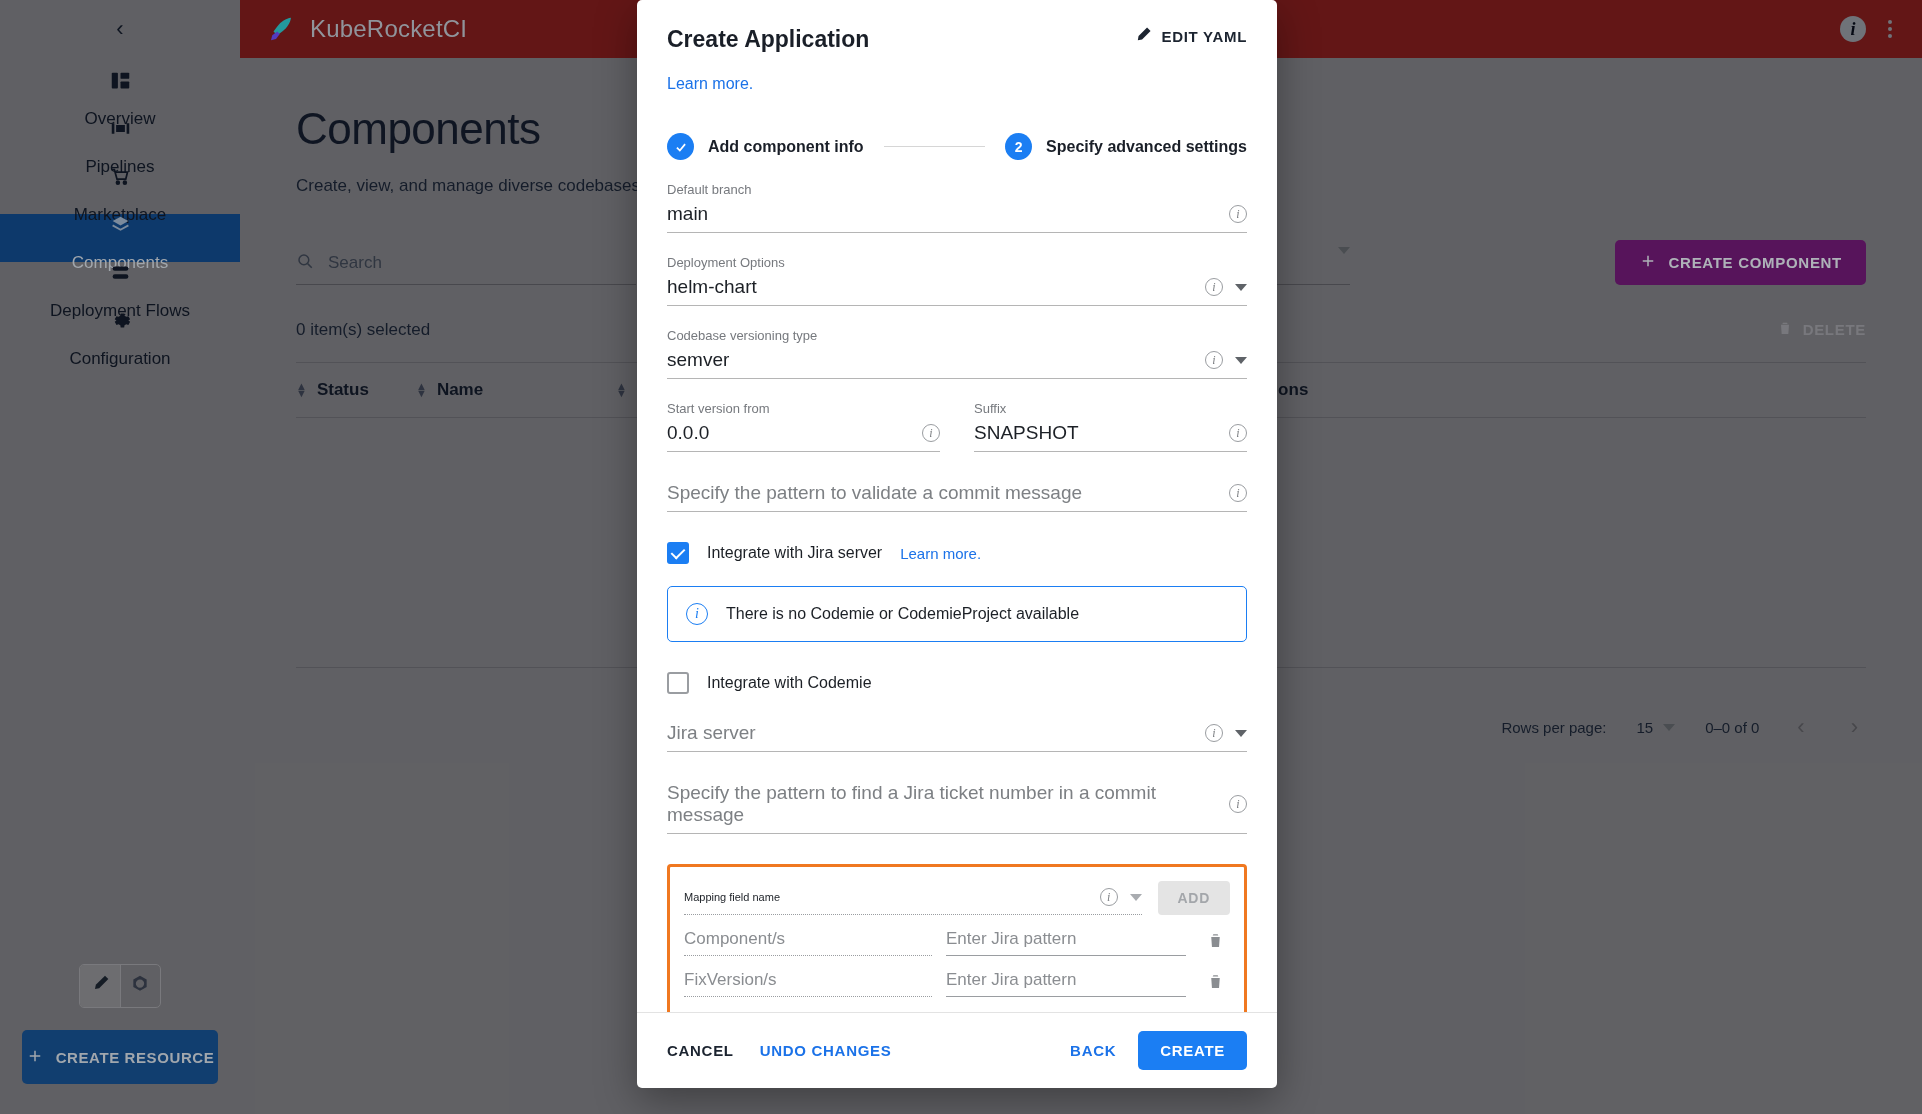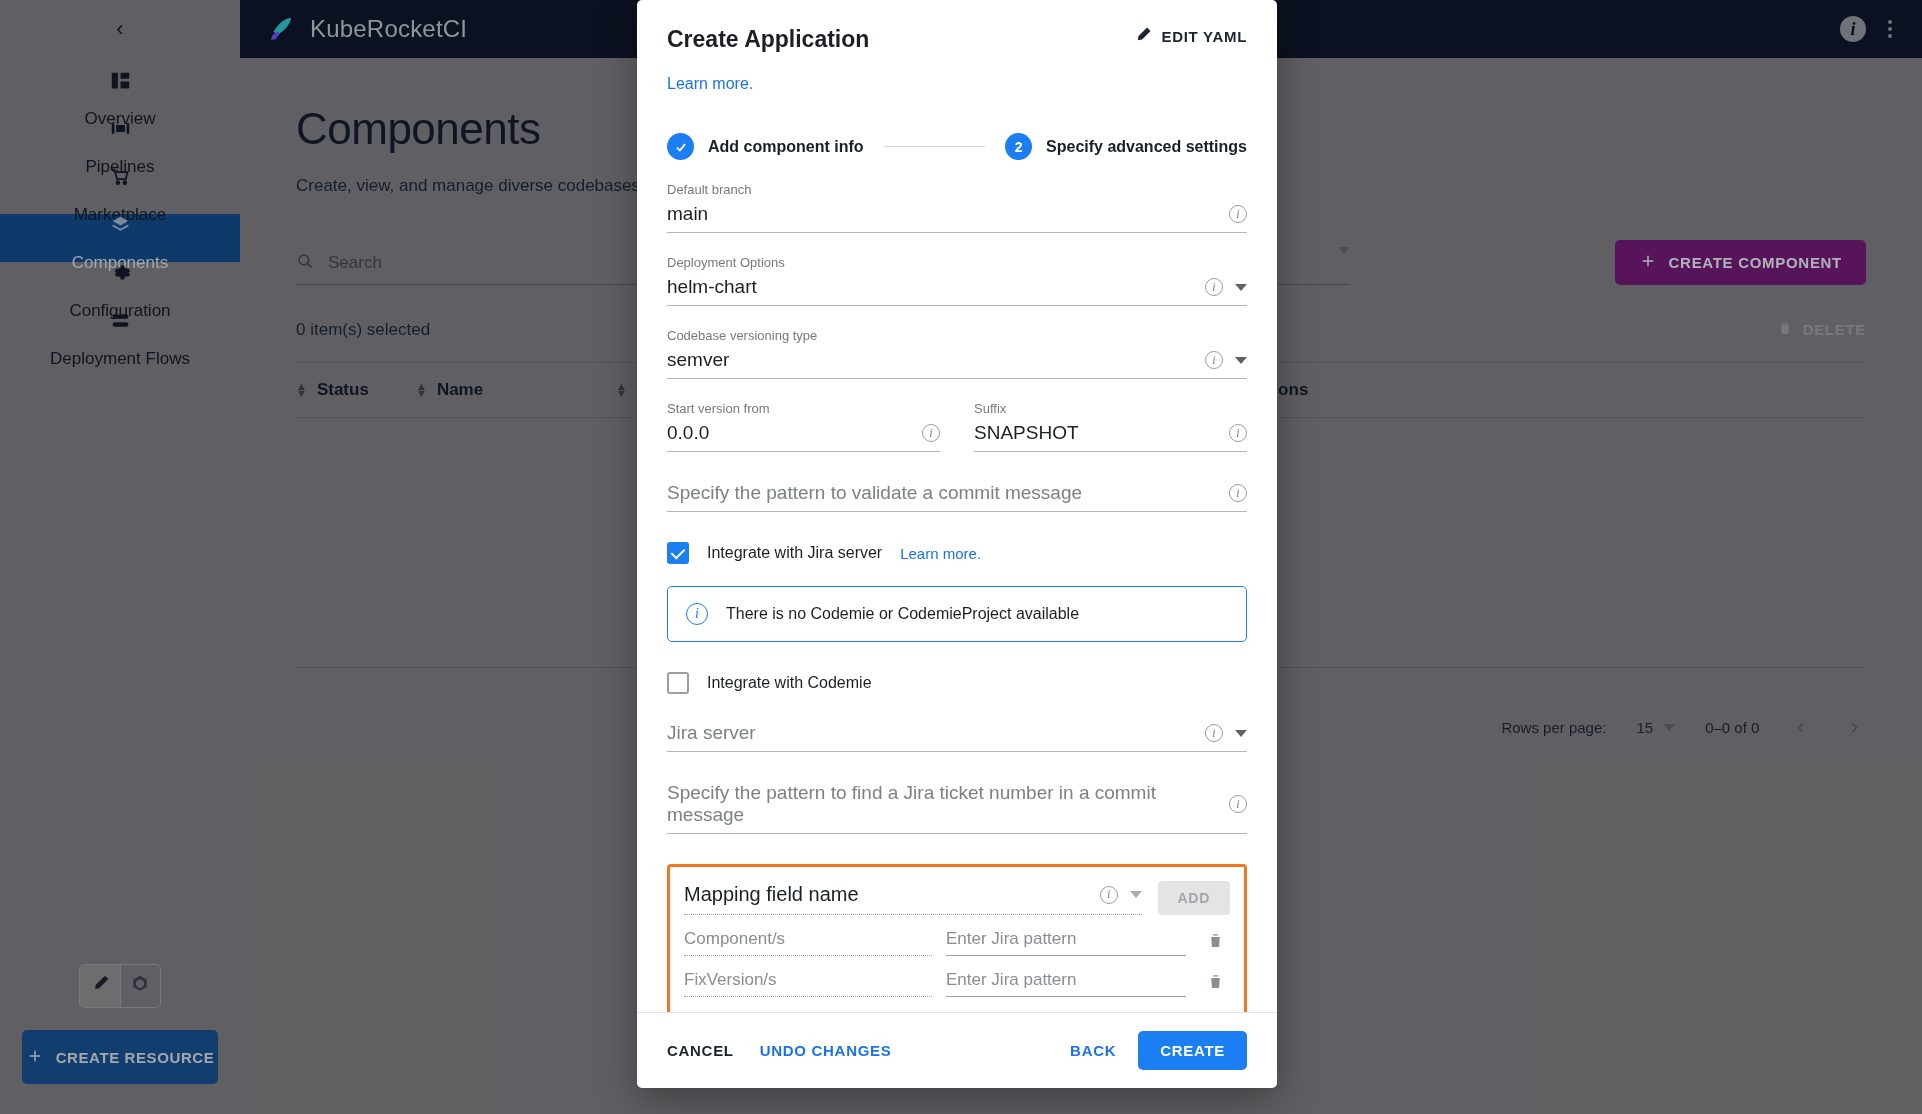--- a/index.html
+++ b/index.html
@@ -9,21 +9,21 @@
     overflow: hidden;
     background: #ffffff;
   }
   #root { position: relative; width: 1922px; height: 1114px; }
 
   
   .bg-layer { position: absolute; inset: 0; }
 
   .topbar {
     position: absolute; left: 240px; top: 0; right: 0; height: 58px;
-    background: #0f172a; display: flex; align-items: center; padding: 0 26px;
+    background: #7f1d1d; display: flex; align-items: center; padding: 0 26px;
   }
   .brand { display: flex; align-items: center; gap: 14px; }
   .brand-mark { width: 30px; height: 30px; display: block; }
   .brand-name {
     color: #b9bec7; font-size: 24px; letter-spacing: .2px;
   }
   .topbar-right { margin-left: auto; display: flex; align-items: center; gap: 18px; }
   .info-circle {
     width: 26px; height: 26px; border-radius: 50%; background: #8f949c;
     color: #070d1a; font-size: 18px; font-weight: bold; font-style: italic;
@@ -199,21 +199,21 @@
   
   .mapping {
     margin-top: 30px; border: 3px solid #f07820; border-radius: 4px;
     padding: 14px 14px 16px 14px; background: #fff;
   }
   .mapping-head { display: flex; align-items: flex-end; gap: 16px; }
   .mapping-select {
     flex: 1; display: flex; align-items: center; gap: 10px;
     border-bottom: 1px dotted #9a9da1; padding-bottom: 8px;
   }
-  .mapping-select .lbl { font-size: 20px; color: #1c2026; }
+  .mapping-select .lbl { font-size: 11px; color: #1c2026; }
   .add-btn {
     background: #e4e4e4; color: #a3a6aa; border-radius: 4px;
     padding: 9px 20px; font-size: 14px; letter-spacing: .7px; font-weight: bold;
     flex: none;
   }
   .map-row { display: flex; align-items: center; gap: 14px; margin-top: 14px; }
   .map-name {
     width: 248px; border-bottom: 1px dotted #9a9da1; padding-bottom: 6px;
     font-size: 17px; color: #8a8d91;
   }
@@ -382,33 +382,33 @@
             <svg width="21" height="21" viewBox="0 0 24 24" fill="#9fb2c8">
               <path d="M12 3l9 5-9 5-9-5 9-5z"></path>
                 <path d="M3 13l9 5 9-5" fill="none" stroke="#9fb2c8" stroke-width="2"></path>
             </svg>
           </span>
           <span>Components</span>
         </div>
         <div class="nav-item">
           <span class="nav-icon">
             <svg width="21" height="21" viewBox="0 0 24 24" fill="#121a29">
-              <path d="M12 8a4 4 0 100 8 4 4 0 000-8zm9 4l2-1.5-2-3.5-2.4.8a7.6 7.6 0 00-2-1.2L16.2 4h-4l-.4 2.6a7.6 7.6 0 00-2 1.2L7.4 7l-2 3.5L7.4 12 5.4 13.5l2 3.5 2.4-.8c.6.5 1.3.9 2 1.2l.4 2.6h4l.4-2.6c.7-.3 1.4-.7 2-1.2l2.4.8 2-3.5L21 12z"></path>
-            </svg>
-          </span>
-          <span>Configuration</span>
+              <rect x="3" y="5" width="18" height="5" rx="2.5"></rect>
+                <rect x="3" y="14" width="18" height="5" rx="2.5"></rect>
+            </svg>
+          </span>
+          <span>Deployment Flows</span>
         </div>
         <div class="nav-item">
           <span class="nav-icon">
             <svg width="21" height="21" viewBox="0 0 24 24" fill="#121a29">
-              <rect x="3" y="5" width="18" height="5" rx="2.5"></rect>
-                <rect x="3" y="14" width="18" height="5" rx="2.5"></rect>
-            </svg>
-          </span>
-          <span>Deployment Flows</span>
+              <path d="M12 8a4 4 0 100 8 4 4 0 000-8zm9 4l2-1.5-2-3.5-2.4.8a7.6 7.6 0 00-2-1.2L16.2 4h-4l-.4 2.6a7.6 7.6 0 00-2 1.2L7.4 7l-2 3.5L7.4 12 5.4 13.5l2 3.5 2.4-.8c.6.5 1.3.9 2 1.2l.4 2.6h4l.4-2.6c.7-.3 1.4-.7 2-1.2l2.4.8 2-3.5L21 12z"></path>
+            </svg>
+          </span>
+          <span>Configuration</span>
         </div>
       </div>
       <div class="sidebar-bottom">
         <div class="mode-toggle">
           <div class="seg on">
             <span>
               <svg width="20" height="20" viewBox="0 0 24 24" fill="#1c2430">
                 <path d="M18 2l4 4-11 11-5 1 1-5L18 2z"></path>
               </svg>
             </span>

